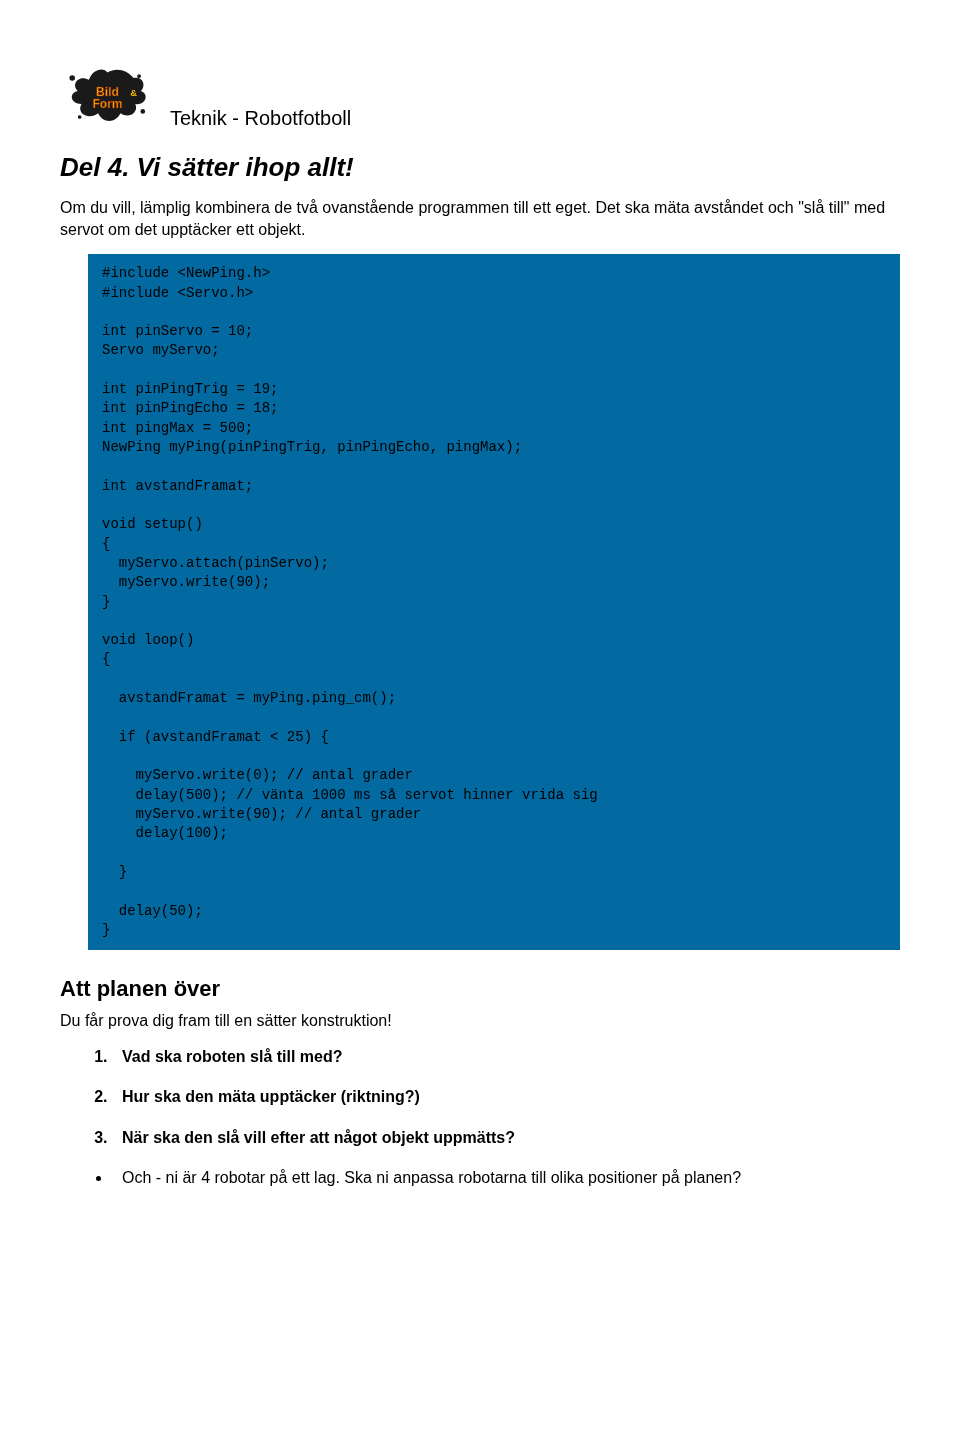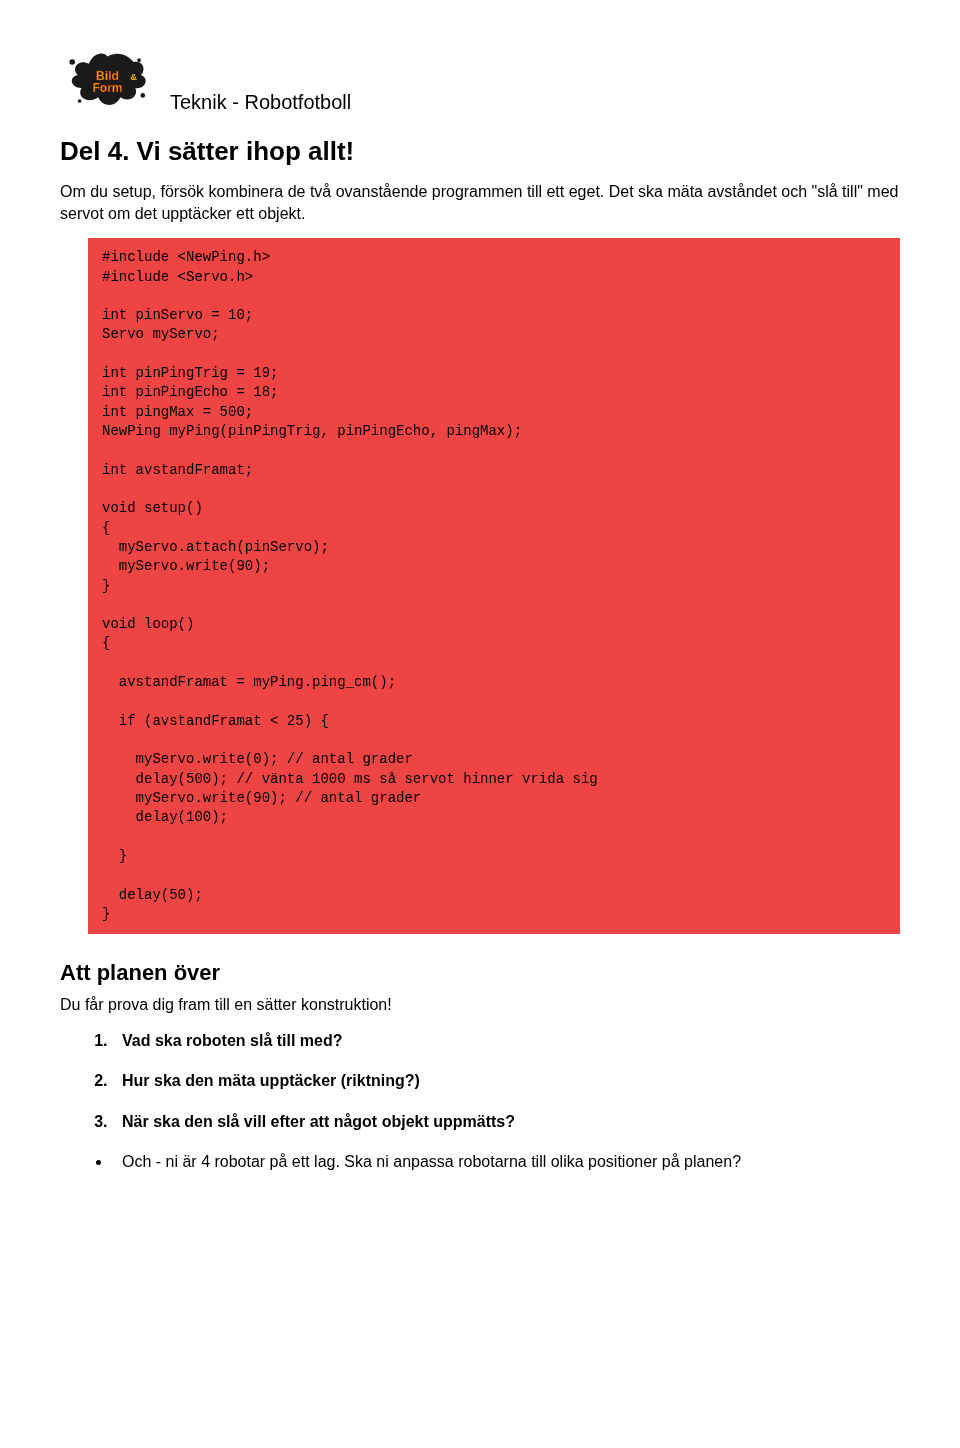--- a/index.html
+++ b/index.html
@@ -4,21 +4,21 @@
 <style>
   body {
     margin: 0;
     padding: 0;
     background: #ffffff;
     font-family: Arial, Helvetica, sans-serif;
     color: #000000;
     width: 960px;
   }
   .page {
-    padding: 44px 60px 60px 60px;
+    padding: 60px 60px 60px 60px;
     box-sizing: border-box;
   }
   .header-row {
     display: flex;
     align-items: flex-end;
     margin-bottom: 12px;
   }
   .logo-area {
     width: 100px;
     height: 80px;
@@ -33,33 +33,34 @@
     height: 65px;
   }
   .header-text {
     font-size: 20px;
     padding-bottom: 10px;
   }
   h1 {
     font-size: 26px;
     font-weight: bold;
     margin: 12px 0 14px 0;
+    font-style: italic;
   }
   h2 {
     font-size: 22px;
     font-weight: bold;
     margin: 26px 0 8px 0;
   }
   p {
     font-size: 16px;
     line-height: 1.35;
     margin: 0 0 14px 0;
   }
   .codeblock {
-    background: #ef4444;
+    background: #0369a1;
     font-family: "Courier New", Courier, monospace;
     font-size: 14px;
     line-height: 1.38;
     white-space: pre;
     padding: 10px 14px;
     margin: 0 0 10px 28px;
     overflow: hidden;
   }
   ol {
     font-size: 16px;
@@ -101,21 +102,21 @@
         <text x="50" y="33" text-anchor="middle" font-family="Arial Black, Arial" font-weight="900" font-size="13" fill="#f5b800" stroke="#8a1010" stroke-width="0.6">Bild</text>
         <text x="50" y="33" dx="28" text-anchor="middle" font-family="Arial Black, Arial" font-weight="900" font-size="10" fill="#f5b800">&amp;</text>
         <text x="50" y="46" text-anchor="middle" font-family="Arial Black, Arial" font-weight="900" font-size="13" fill="#f5b800" stroke="#8a1010" stroke-width="0.6">Form</text>
       </svg>
     </div>
     <div class="header-text">Teknik - Robotfotboll</div>
   </div>
 
   <h1>Del 4. Vi sätter ihop allt!</h1>
 
-  <p>Om du setup, försök kombinera de två ovanstående programmen till ett eget. Det ska mäta avståndet och "slå till" med servot om det upptäcker ett objekt.</p>
+  <p>Om du vill, lämplig kombinera de två ovanstående programmen till ett eget. Det ska mäta avståndet och "slå till" med servot om det upptäcker ett objekt.</p>
 
   <div class="codeblock">#include &lt;NewPing.h&gt;
 #include &lt;Servo.h&gt;
 
 int pinServo = 10;
 Servo myServo;
 
 int pinPingTrig = 19;
 int pinPingEcho = 18;
 int pingMax = 500;

